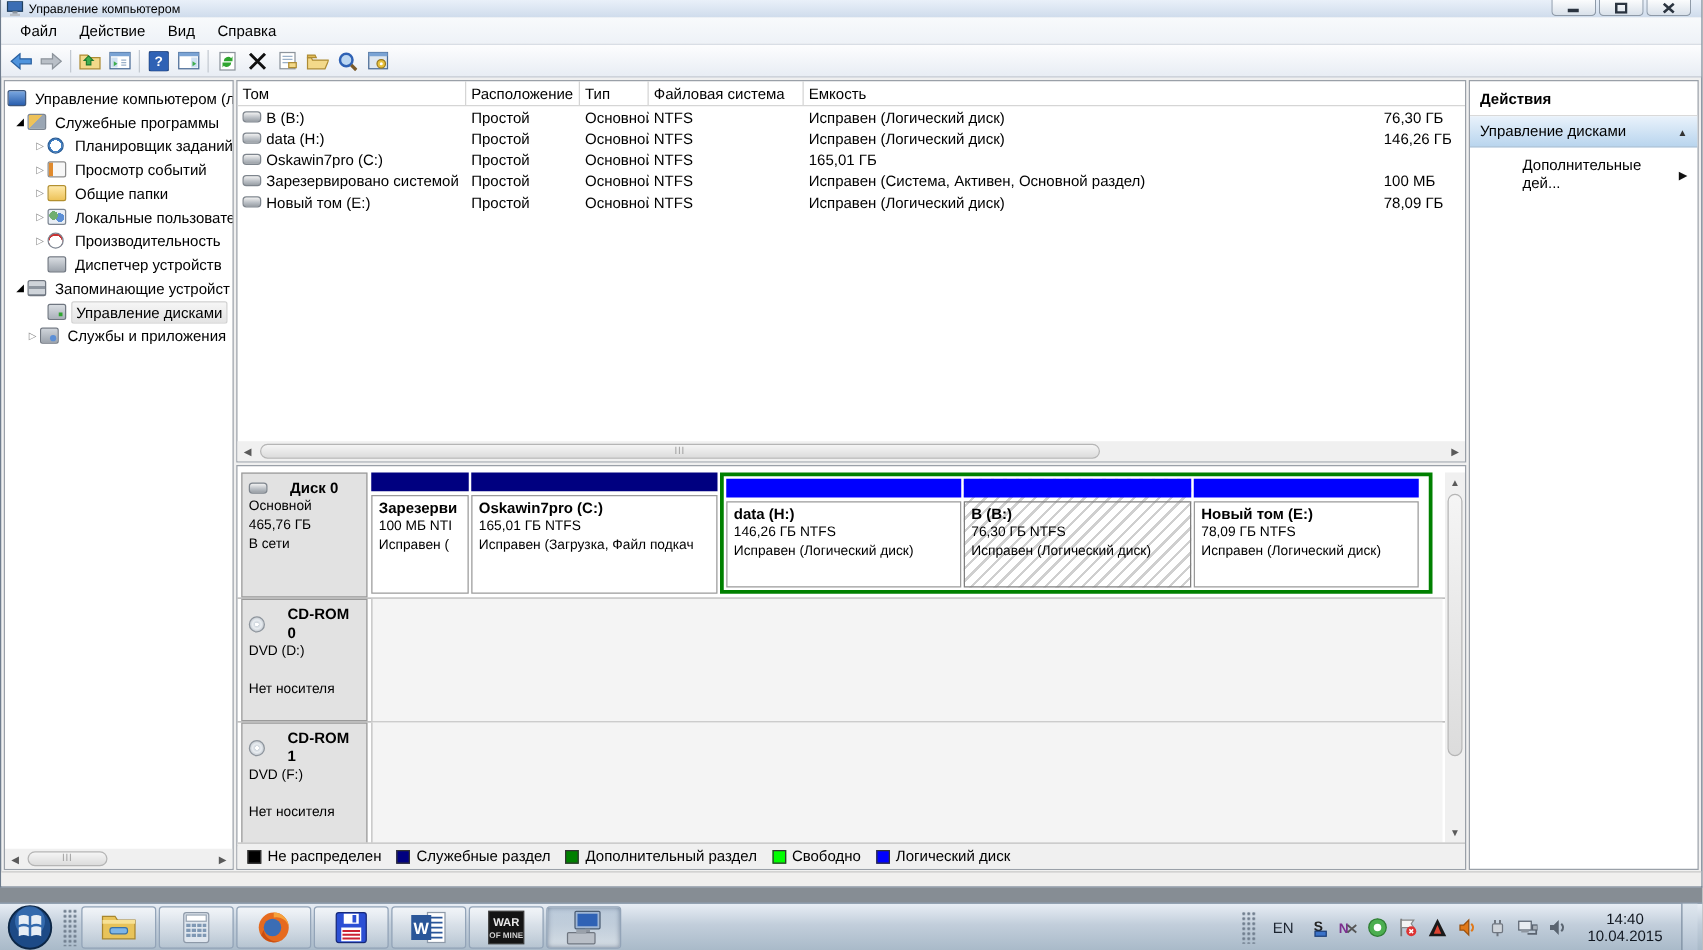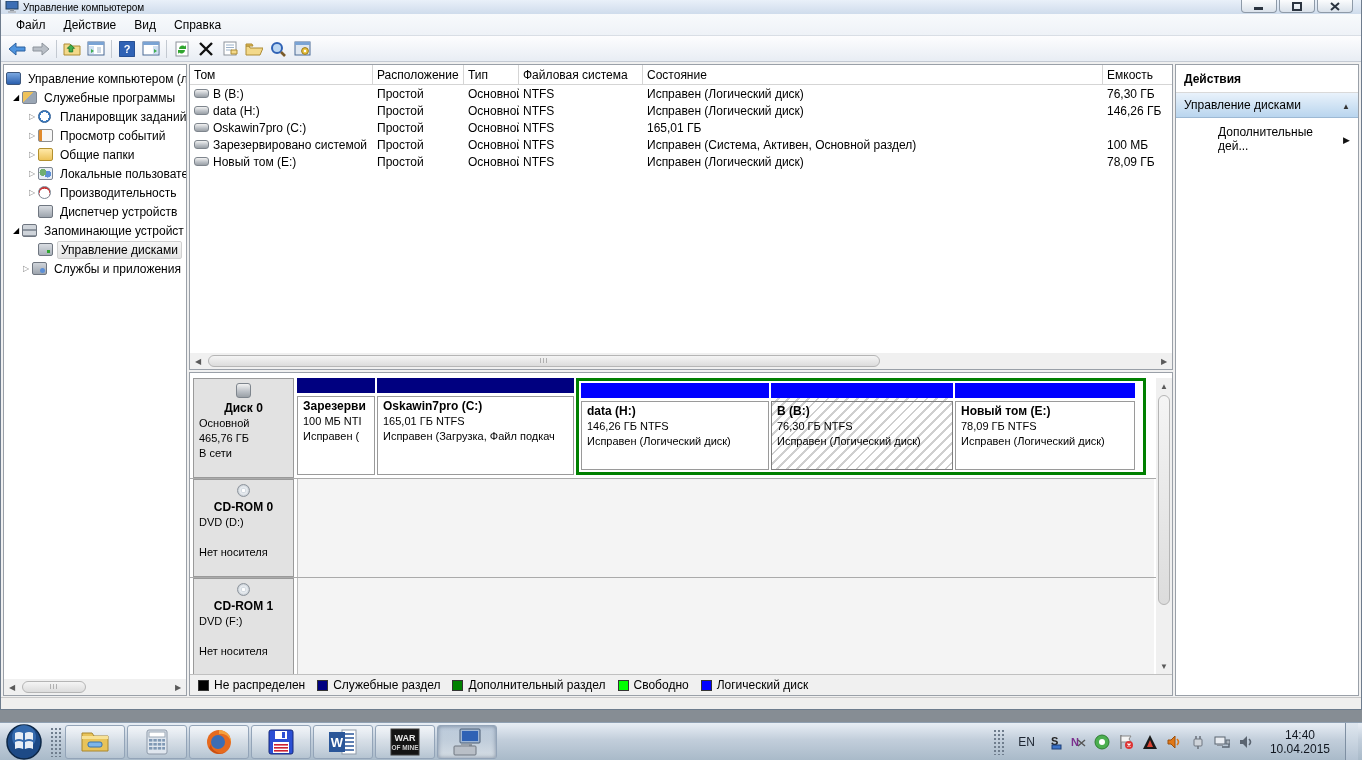--- a/index.html
+++ b/index.html
@@ -74,21 +74,21 @@
   .sthumb { background:linear-gradient(#f5f5f5,#dcdcdc); border:1px solid #b5b5b5; border-radius:8px; position:relative;}
   .hthumb { height:12px; }
   .vthumb { width:12px; }
   .grip-h::after { content:"lll"; position:absolute; left:50%; top:50%; transform:translate(-50%,-56%); font-size:8px; color:#9a9a9a; letter-spacing:1px;}
 
   .center-bottom { left:188px; width:984px; top:310px; height:324px; position:absolute; background:#fff; border:1px solid #9aa0a8; }
 
   
   .disk-row { position:relative; border-bottom:1px solid #aaa; }
   .disk-info { position:absolute; left:3px; top:0; bottom:0; width:101px; background:#e2e2e2; border:1px solid #9a9a9a; padding:4px 5px; font-size:11px; line-height:15px;}
-  .disk-name { font-weight:bold; font-size:12px; display:flex; align-items:center; gap:3px;flex-direction:column;}
+  .disk-name { font-weight:bold; font-size:12px; display:flex; align-items:center; gap:18px;}
   .cd-ico { width:13px; height:13px; border-radius:50%; flex:0 0 13px;
             background:radial-gradient(circle at 50% 50%, #fff 18%, #cfd6dd 20%, #e9edf1 45%, #aeb6bf 90%); border:1px solid #8d949c; }
   .disk-track { position:absolute; left:107px; top:5px; bottom:3px; width:852px; display:flex; }
   .cd-area { position:absolute; left:107px; top:0; bottom:0; right:18px; background:#f4f4f4; border-left:1px solid #bdbdbd;}
 
   .part { display:flex; flex-direction:column; margin-right:2px; }
   .pbar { height:15px; margin-bottom:3px; }
   .bar-primary { background:#000080; }
   .bar-logical { background:#0000ff; }
   .pbody { flex:1; border:1px solid #9a9a9a; background:#fff; padding:2px 5px; overflow:hidden; white-space:nowrap; font-size:11px; line-height:15px;}
@@ -316,21 +316,20 @@
           <div class="sarrow" style="margin-left:auto">▶</div>
         </div>
       </div>
 
       <div class="center-top">
         <div class="vol-header">
           <div class="vol-hcell c0">Том</div>
           <div class="vol-hcell c1">Расположение</div>
           <div class="vol-hcell c2">Тип</div>
           <div class="vol-hcell c3">Файловая система</div>
-          <div class="vol-hcell c4">Состояние</div>
           <div class="vol-hcell c5" style="border-right:none">Емкость</div>
         </div>
 
         <div class="vol-row">
           <div class="vol-cell c0">
               <span class="drive-ico"></span>
               <span>B (B:)</span>
             </div>
           <div class="vol-cell c1">Простой</div>
           <div class="vol-cell c2">Основной</div>

